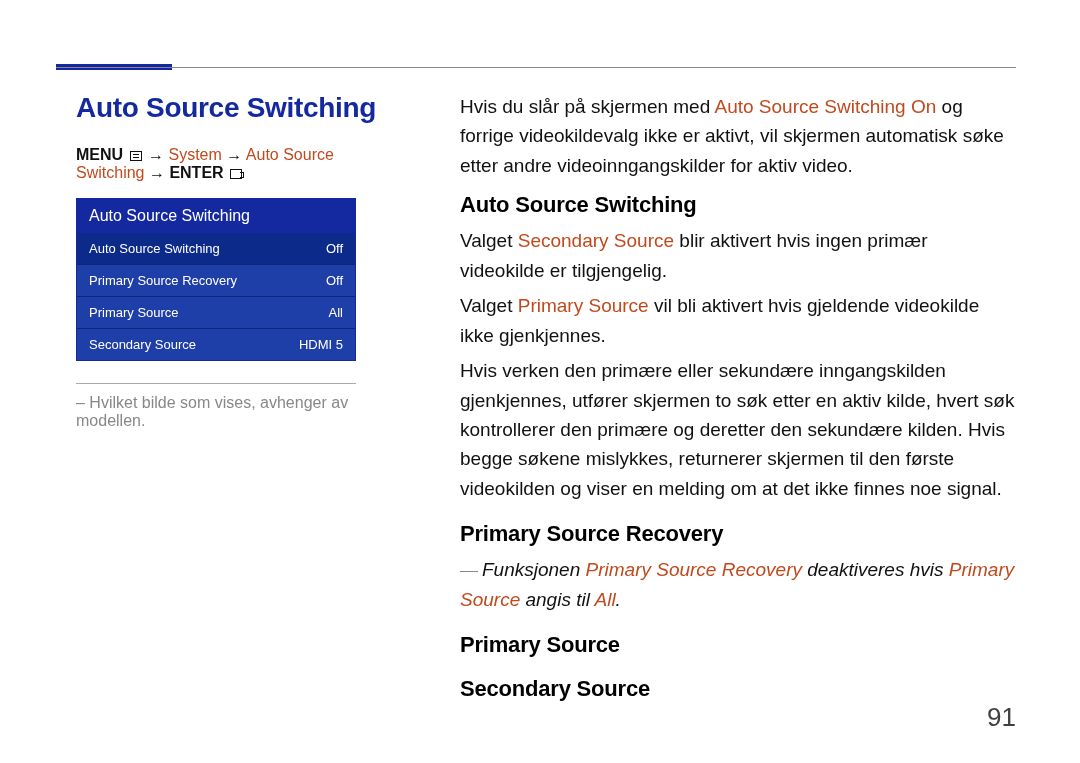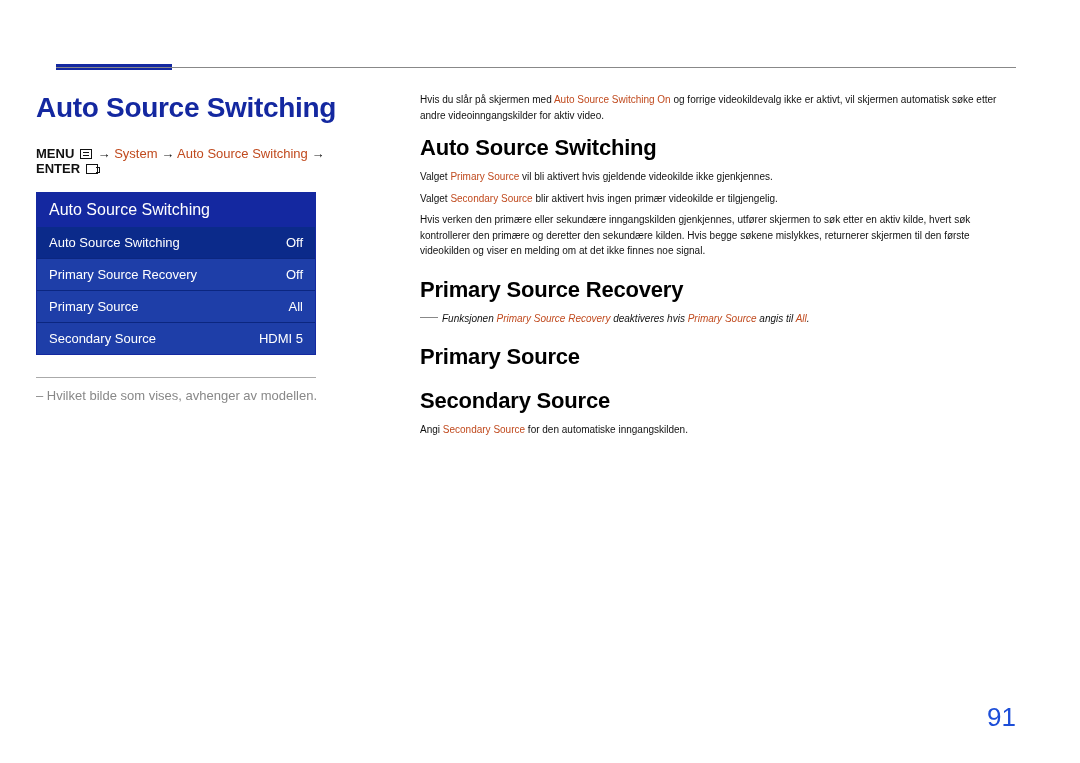--- a/index.html
+++ b/index.html
@@ -1,45 +1,45 @@
 <!DOCTYPE html>
 <html><head>
 <meta charset="utf-8">
 <style>
 * { box-sizing: border-box; margin: 0; padding: 0; }
 body { font-family: Arial, Helvetica, sans-serif; background: #fff; width: 1080px; height: 763px; position: relative; }
-.page { padding: 54px 64px 0 36px; }
+.page { padding: 54px 64px 0 76px; }
 .top-mark { position: absolute; left: 56px; top: 64px; width: 116px; height: 6px; background: #1428a0; }
 .top-rule { position: absolute; left: 56px; right: 64px; top: 67px; border-top: 1px solid #888; }
 .content { position: relative; display: flex; gap: 64px; margin-top: 38px; }
 .left-col { width: 320px; flex: none; }
 .right-col { flex: 1; min-width: 0; }
 .page-title { color: #1428a0; font-size: 28px; font-weight: 700; margin-bottom: 22px; letter-spacing: -0.3px; }
-.breadcrumb { font-size: 13px; margin-bottom: 16px; color: #111; }
+.breadcrumb { font-size: 16px; margin-bottom: 16px; color: #111; }
 .breadcrumb .bold { font-weight: 700; }
 .hl { color: #c04a1e; }
 .icon-box { display: inline-block; width: 12px; height: 10px; border: 1.1px solid #111; vertical-align: -1px; margin: 0 2px; position: relative; }
 .icon-menu::before { content:""; position:absolute; left:2px; right:2px; top:2px; height:1px; background:#111; }
 .icon-menu::after { content:""; position:absolute; left:2px; right:2px; bottom:2px; height:1px; background:#111; }
 .icon-enter::after { content:""; position:absolute; right:-3px; top:2px; width:3px; height:4px; border:1px solid #111; border-left:none;}
 .menu-panel { border:1px solid #1428a0; width: 280px; }
 .menu-title { background:#1428a0; color:#fff; font-size:16px; padding:8px 12px; }
 .menu-row { display:flex; justify-content:space-between; align-items:center; padding:8px 12px; font-size:13px; color:#fff; }
 .menu-row.selected { background:#0b2a8a; }
 .menu-row.normal { background:#1e3ea8; }
 .menu-row + .menu-row { border-top:1px solid #0b2680; }
 .under-rule { border-top:1px solid #aaa; width:280px; margin-top:22px; margin-bottom:10px; }
-.caption { font-size:13px; color:#888; }
+.caption { font-size:16px; color:#888; }
 .caption::before { content:"– "; }
-.right-col p { font-size:10px; line-height:1.55; color:#111; margin-bottom:6px; }
+.right-col p { font-size:19px; line-height:1.55; color:#111; margin-bottom:6px; }
 .h2 { font-size:22px; font-weight:700; margin-top:18px; margin-bottom:8px; letter-spacing:-0.2px; }
 .h2.first { margin-top:12px; }
 .note { font-size:12px; color:#666; line-height:1.55; margin-bottom:4px;font-style:italic; }
 .note .dash { display:inline-block; width:18px; height:1px; background:#888; vertical-align:4px; margin-right:4px; }
-.page-num { position:absolute; right:64px; bottom:30px; font-size:26px; font-weight:300; color:#1d4ed8; }
+.page-num { position:absolute; right:64px; bottom:30px; font-size:26px; font-weight:300; color:#404040; }
 </style>
 </head>
 <body>
 
 <div class="top-mark"></div>
 <div class="top-rule"></div>
 
 <div class="page">
   <div class="content">
 
@@ -82,36 +82,33 @@
       <div class="caption">Hvilket bilde som vises, avhenger av modellen.</div>
     </div>
 
     <div class="right-col">
       <p>
         <span>Hvis du slår på skjermen med </span><span class="hl">Auto Source Switching On</span><span> og forrige videokildevalg ikke er aktivt, vil skjermen automatisk søke etter andre videoinngangskilder for aktiv video.</span>
       </p>
 
       <h2 class="h2 first">Auto Source Switching</h2>
       <p>
-        <span>Valget </span><span class="hl">Primary Source</span><span> vil bli aktivert hvis gjeldende videokilde ikke gjenkjennes.</span>
+        <span>Valget </span><span class="hl">Secondary Source</span><span> blir aktivert hvis ingen primær videokilde er tilgjengelig.</span>
       </p>
       <p>
-        <span>Valget </span><span class="hl">Secondary Source</span><span> blir aktivert hvis ingen primær videokilde er tilgjengelig.</span>
+        <span>Valget </span><span class="hl">Primary Source</span><span> vil bli aktivert hvis gjeldende videokilde ikke gjenkjennes.</span>
       </p>
       <p>Hvis verken den primære eller sekundære inngangskilden gjenkjennes, utfører skjermen to søk etter en aktiv kilde, hvert søk kontrollerer den primære og deretter den sekundære kilden. Hvis begge søkene mislykkes, returnerer skjermen til den første videokilden og viser en melding om at det ikke finnes noe signal.</p>
 
       <h2 class="h2">Primary Source Recovery</h2>
       <p class="note">
         <span class="dash"></span><span>Funksjonen </span><span class="hl">Primary Source Recovery</span><span> deaktiveres hvis </span><span class="hl">Primary Source</span><span> angis til </span><span class="hl">All</span><span>.</span>
       </p>
 
       <h2 class="h2">Primary Source</h2>
 
       <h2 class="h2">Secondary Source</h2>
-      <p>
-        <span>Angi </span><span class="hl">Secondary Source</span><span> for den automatiske inngangskilden.</span>
-      </p>
     </div>
 
   </div>
 </div>
 
 <div class="page-num">91</div>
 
 </body></html>

